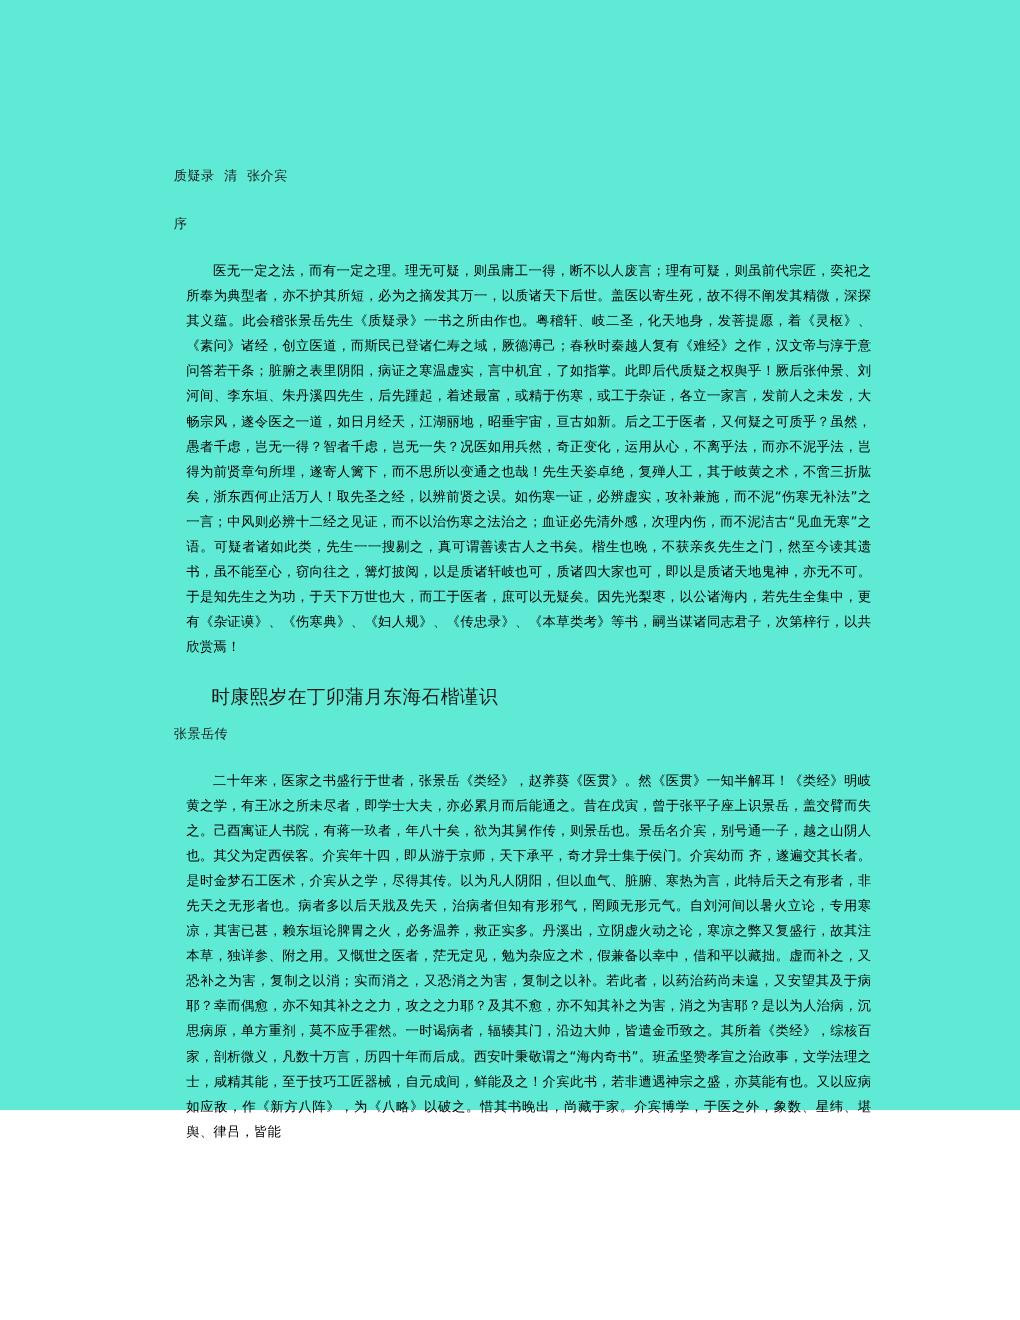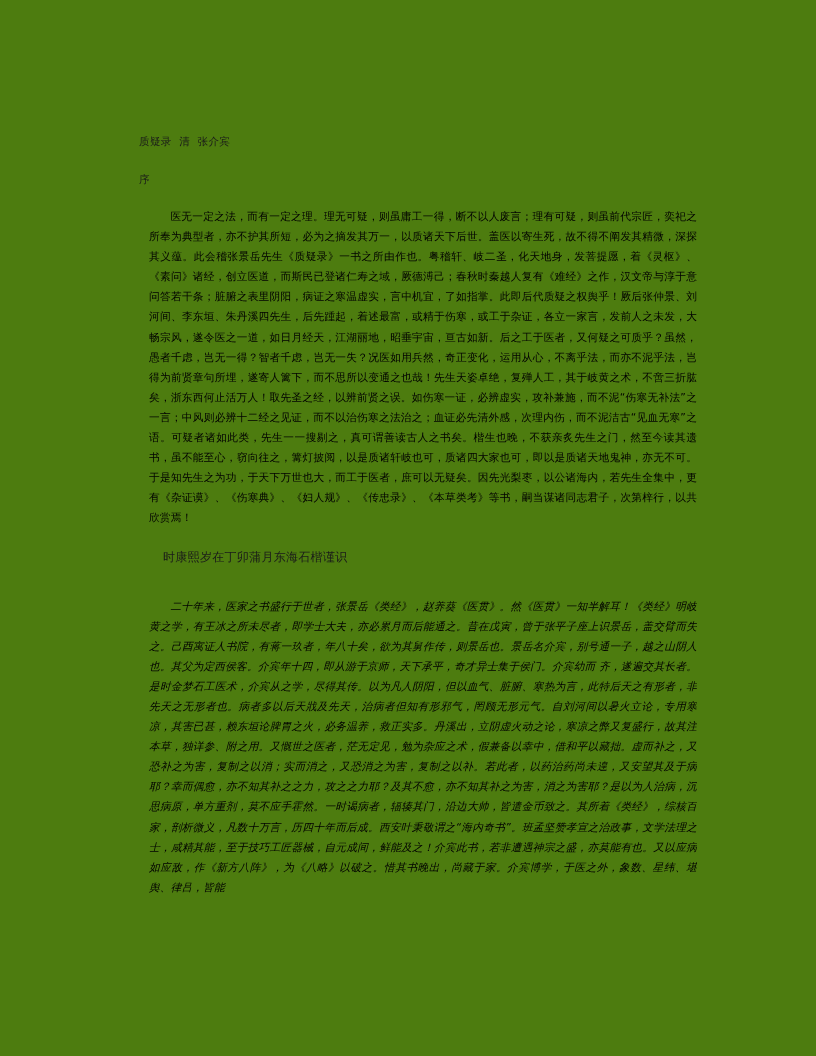--- a/index.html
+++ b/index.html
@@ -15,22 +15,22 @@
     overflow: hidden;
     font-family: "DejaVu Sans", "Liberation Sans", sans-serif;
     color: #000000;
     -webkit-font-smoothing: antialiased;
   }
   .page {
     position: absolute;
     left: 0;
     top: 0;
     width: 816px;
-    height: 1056px;
-    background: #4d7c0f;
+    height: 888px;
+    background: #5eead4;
   }
   .content {
     position: absolute;
     left: 139px;
     top: 131px;
     width: 558px;
   }
   .doc-title {
     font-size: 10.5px;
     line-height: 20px;
@@ -56,27 +56,26 @@
     text-indent: 2em;
     text-align: justify;
     text-justify: inter-character;
     letter-spacing: 0.15px;
     word-break: break-all;
     overflow-wrap: anywhere;
     hyphens: none;
   }
   p.body-par:last-child {
     margin-bottom: 0;
-    font-style: italic;
   }
   .signature {
-    font-size: 12px;
+    font-size: 15px;
     line-height: 20px;
     color: #1a1a1a;
-    margin: 0 0 30px 0;
+    margin: 0 0 10px 0;
     text-indent: 2em;
     letter-spacing: 0.3px;
   }
   .clipped {
     max-height: 810px;
     overflow: hidden;
   }
 </style>
 </head>
 <body>
@@ -85,17 +84,18 @@
   <div class="content clipped">
 
     <div class="doc-title">质疑录  清  张介宾</div>
 
     <div class="section-head">序</div>
 
     <p class="body-par">医无一定之法，而有一定之理。理无可疑，则虽庸工一得，断不以人废言；理有可疑，则虽前代宗匠，奕祀之所奉为典型者，亦不护其所短，必为之摘发其万一，以质诸天下后世。盖医以寄生死，故不得不阐发其精微，深探其义蕴。此会稽张景岳先生《质疑录》一书之所由作也。粤稽轩、岐二圣，化天地身，发菩提愿，着《灵枢》、《素问》诸经，创立医道，而斯民已登诸仁寿之域，厥德溥己；春秋时秦越人复有《难经》之作，汉文帝与淳于意问答若干条；脏腑之表里阴阳，病证之寒温虚实，言中机宜，了如指掌。此即后代质疑之权舆乎！厥后张仲景、刘河间、李东垣、朱丹溪四先生，后先踵起，着述最富，或精于伤寒，或工于杂证，各立一家言，发前人之未发，大畅宗风，遂令医之一道，如日月经天，江湖丽地，昭垂宇宙，亘古如新。后之工于医者，又何疑之可质乎？虽然，愚者千虑，岂无一得？智者千虑，岂无一失？况医如用兵然，奇正变化，运用从心，不离乎法，而亦不泥乎法，岂得为前贤章句所埋，遂寄人篱下，而不思所以变通之也哉！先生天姿卓绝，复殚人工，其于岐黄之术，不啻三折肱矣，浙东西何止活万人！取先圣之经，以辨前贤之误。如伤寒一证，必辨虚实，攻补兼施，而不泥“伤寒无补法”之一言；中风则必辨十二经之见证，而不以治伤寒之法治之；血证必先清外感，次理内伤，而不泥洁古“见血无寒”之语。可疑者诸如此类，先生一一搜剔之，真可谓善读古人之书矣。楷生也晚，不获亲炙先生之门，然至今读其遗书，虽不能至心，窃向往之，篝灯披阅，以是质诸轩岐也可，质诸四大家也可，即以是质诸天地鬼神，亦无不可。于是知先生之为功，于天下万世也大，而工于医者，庶可以无疑矣。因先光梨枣，以公诸海内，若先生全集中，更有《杂证谟》、《伤寒典》、《妇人规》、《传忠录》、《本草类考》等书，嗣当谋诸同志君子，次第梓行，以共欣赏焉！</p>
 
     <div class="signature">时康熙岁在丁卯蒲月东海石楷谨识</div>
 
+    <div class="section-head">张景岳传</div>
 
     <p class="body-par">二十年来，医家之书盛行于世者，张景岳《类经》，赵养葵《医贯》。然《医贯》一知半解耳！《类经》明岐黄之学，有王冰之所未尽者，即学士大夫，亦必累月而后能通之。昔在戊寅，曾于张平子座上识景岳，盖交臂而失之。己酉寓证人书院，有蒋一玖者，年八十矣，欲为其舅作传，则景岳也。景岳名介宾，别号通一子，越之山阴人也。其父为定西侯客。介宾年十四，即从游于京师，天下承平，奇才异士集于侯门。介宾幼而 齐，遂遍交其长者。是时金梦石工医术，介宾从之学，尽得其传。以为凡人阴阳，但以血气、脏腑、寒热为言，此特后天之有形者，非先天之无形者也。病者多以后天戕及先天，治病者但知有形邪气，罔顾无形元气。自刘河间以暑火立论，专用寒凉，其害已甚，赖东垣论脾胃之火，必务温养，救正实多。丹溪出，立阴虚火动之论，寒凉之弊又复盛行，故其注本草，独详参、附之用。又慨世之医者，茫无定见，勉为杂应之术，假兼备以幸中，借和平以藏拙。虚而补之，又恐补之为害，复制之以消；实而消之，又恐消之为害，复制之以补。若此者，以药治药尚未遑，又安望其及于病耶？幸而偶愈，亦不知其补之之力，攻之之力耶？及其不愈，亦不知其补之为害，消之为害耶？是以为人治病，沉思病原，单方重剂，莫不应手霍然。一时谒病者，辐辏其门，沿边大帅，皆遣金币致之。其所着《类经》，综核百家，剖析微义，凡数十万言，历四十年而后成。西安叶秉敬谓之“海内奇书”。班孟坚赞孝宣之治政事，文学法理之士，咸精其能，至于技巧工匠器械，自元成间，鲜能及之！介宾此书，若非遭遇神宗之盛，亦莫能有也。又以应病如应敌，作《新方八阵》，为《八略》以破之。惜其书晚出，尚藏于家。介宾博学，于医之外，象数、星纬、堪舆、律吕，皆能</p>
 
   </div>
 </div>
 
 </body></html>

